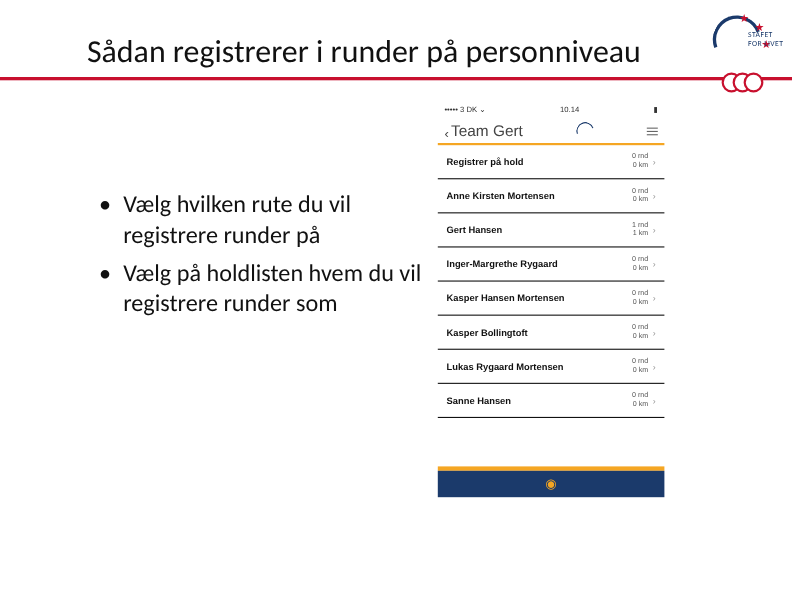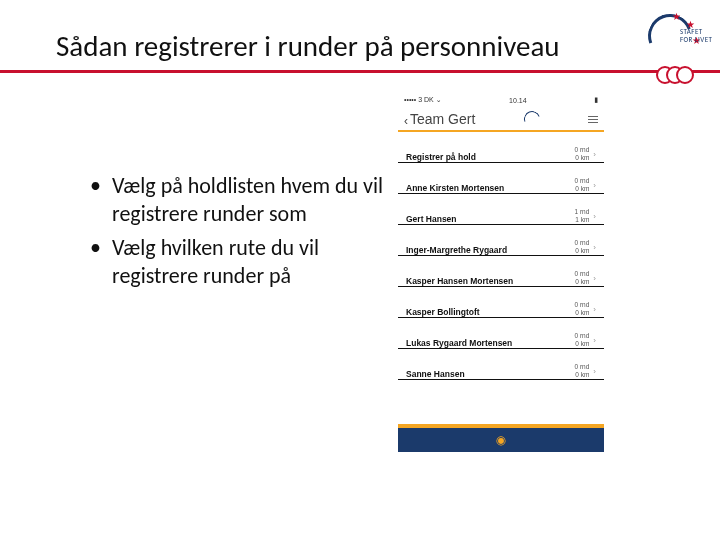--- a/index.html
+++ b/index.html
@@ -16,21 +16,21 @@
     position: relative;
     width: 720px;
     height: 540px;
     box-sizing: border-box;
   }
 
   
   .title {
     position: absolute;
     top: 28px;
-    left: 56px;
+    left: 79px;
     font-size: 29px;
     font-weight: 400;
     letter-spacing: 0;
   }
 
   .red-underline {
     position: absolute;
     top: 70px;
     left: 0;
     width: 720px;
@@ -183,21 +183,21 @@
     background: #f5a623;
   }
 
   .phone .list {
     display: flex;
     flex-direction: column;
   }
   .phone .row {
     display: flex;
     justify-content: space-between;
-    align-items: flex-end;
+    align-items: center;
     height: 30px;
     padding: 0 8px;
     border-bottom: 1px solid #111;
   }
   .phone .row .name {
     font-size: 8.5px;
     font-weight: 700;
     color: #111;
   }
   .phone .row .meta {
@@ -253,22 +253,22 @@
     <div class="brand"><span>STAFET</span>
 <span>FOR LIVET</span></div>
     <div class="rings">
       <span class="r1"></span>
         <span class="r2"></span>
         <span class="r3"></span>
     </div>
   </div>
 
   <ul class="bullets">
+    <li>Vælg hvilken rute du vil registrere runder på</li>
     <li>Vælg på holdlisten hvem du vil registrere runder som</li>
-    <li>Vælg hvilken rute du vil registrere runder på</li>
   </ul>
 
   <div class="phone">
     <div class="statusbar">
       <span>••••• 3 DK ⌄</span>
       <span>10.14</span>
       <span>▮</span>
     </div>
     <div class="navbar">
       <span class="back">Team Gert</span>

